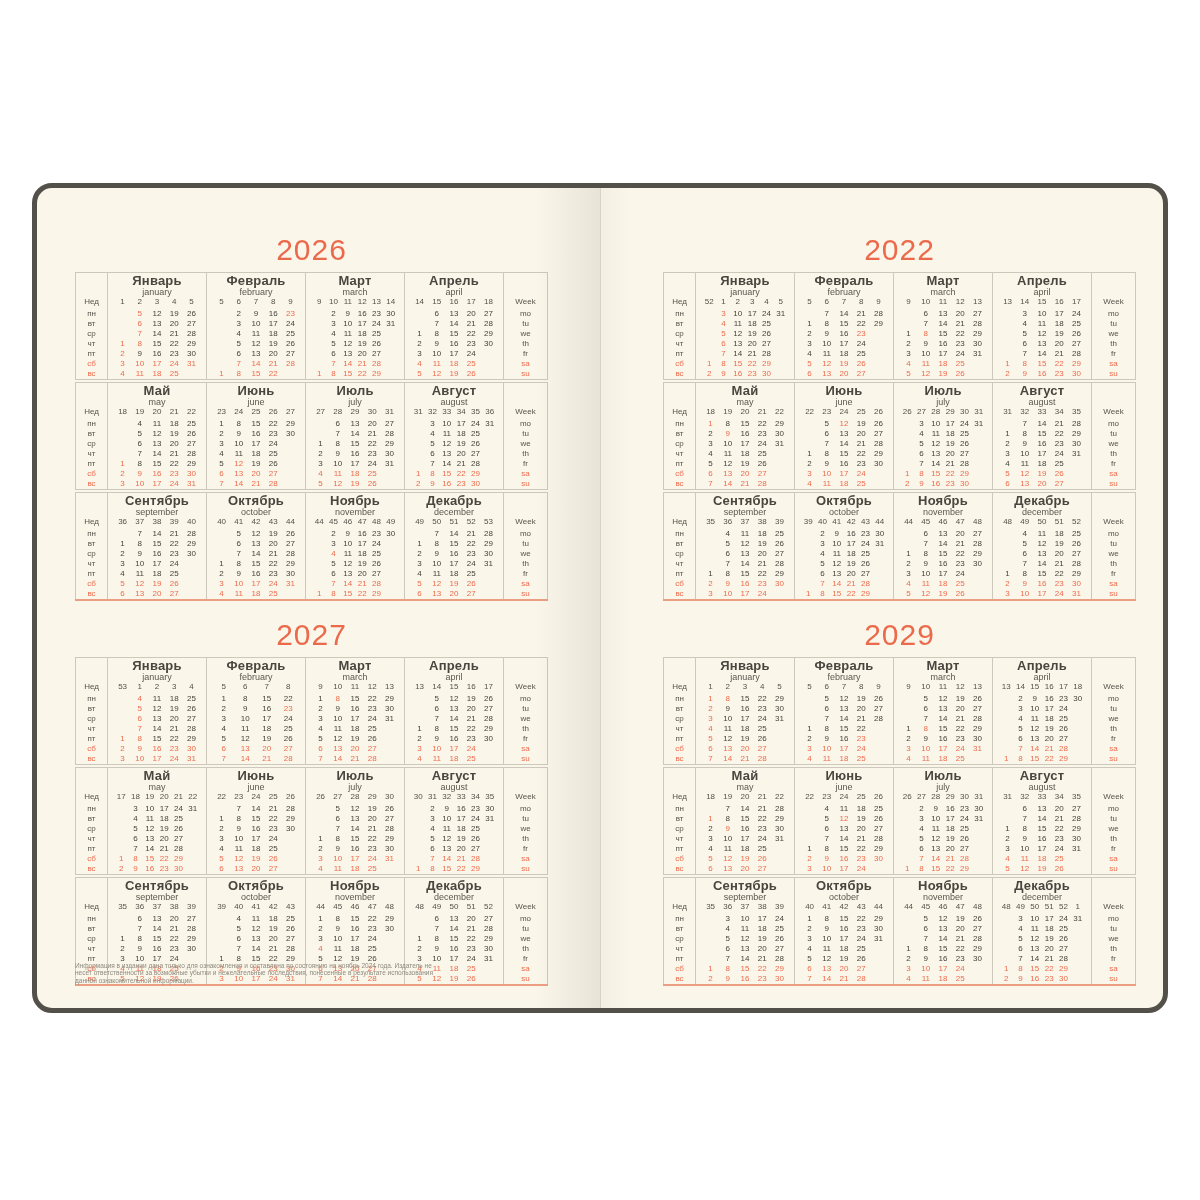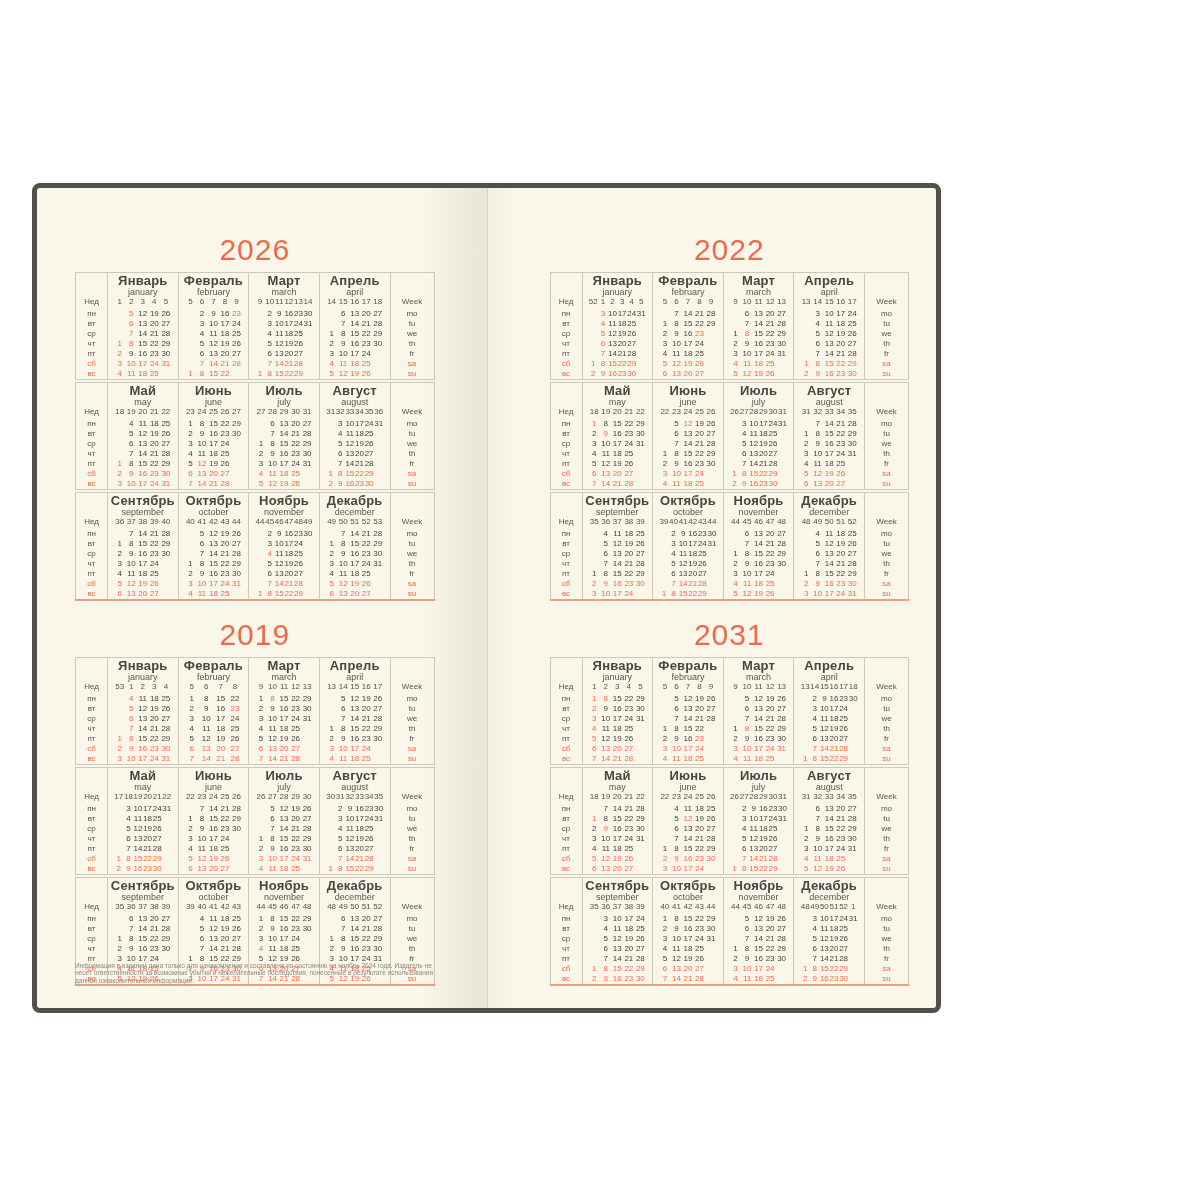--- a/index.html
+++ b/index.html
@@ -1,21 +1,21 @@
 <!DOCTYPE html>
 <html><head>
 <meta charset="utf-8">
 <style>
   * { box-sizing: border-box; margin: 0; padding: 0; }
   html,body { width:1200px; height:1200px; background:#ffffff; font-family:"Liberation Sans",sans-serif; }
   .stage { position:relative; width:1200px; height:1200px; overflow:hidden; }
 
   .book {
-    position:absolute; left:32px; top:183px; width:909px; height:830px;
-    background:#faf6e9; border:5px solid #53504a; border-radius:8px;
+    position:absolute; left:32px; top:183px; width:1136px; height:830px;
+    background:#faf6e9; border:5px solid #53504a; border-radius:20px;
     display:flex; overflow:hidden;
   }
   .page { width:50%; height:100%; position:relative; }
   .page-left  { padding:47px 52px 0 38px; }
   .page-right { padding:47px 27px 0 63px; }
   .page-left::after {
     content:""; position:absolute; top:0; right:0; width:64px; height:100%;
     background:linear-gradient(90deg, rgba(110,105,92,0) 0%, rgba(110,105,92,0.13) 100%);
     pointer-events:none;
   }
@@ -902,21 +902,21 @@
               <div class="lbl-cell">tu</div>
               <div class="lbl-cell">we</div>
               <div class="lbl-cell">th</div>
               <div class="lbl-cell">fr</div>
               <div class="lbl-cell red">sa</div>
               <div class="lbl-cell red">su</div>
             </div>
           </div>
         </div>
         <div class="year-block">
-          <div class="year-title">2019</div>
+          <div class="year-title">2027</div>
           <div class="strip">
             <div class="col col-label">
               <div class="m-head"></div>
               <div class="lbl-cell gap-after">Нед</div>
               <div class="lbl-cell">пн</div>
               <div class="lbl-cell">вт</div>
               <div class="lbl-cell">ср</div>
               <div class="lbl-cell">чт</div>
               <div class="lbl-cell">пт</div>
               <div class="lbl-cell red">сб</div>
@@ -2574,21 +2574,21 @@
               <div class="lbl-cell">tu</div>
               <div class="lbl-cell">we</div>
               <div class="lbl-cell">th</div>
               <div class="lbl-cell">fr</div>
               <div class="lbl-cell red">sa</div>
               <div class="lbl-cell red">su</div>
             </div>
           </div>
         </div>
         <div class="year-block">
-          <div class="year-title">2031</div>
+          <div class="year-title">2029</div>
           <div class="strip">
             <div class="col col-label">
               <div class="m-head"></div>
               <div class="lbl-cell gap-after">Нед</div>
               <div class="lbl-cell">пн</div>
               <div class="lbl-cell">вт</div>
               <div class="lbl-cell">ср</div>
               <div class="lbl-cell">чт</div>
               <div class="lbl-cell">пт</div>
               <div class="lbl-cell red">сб</div>

